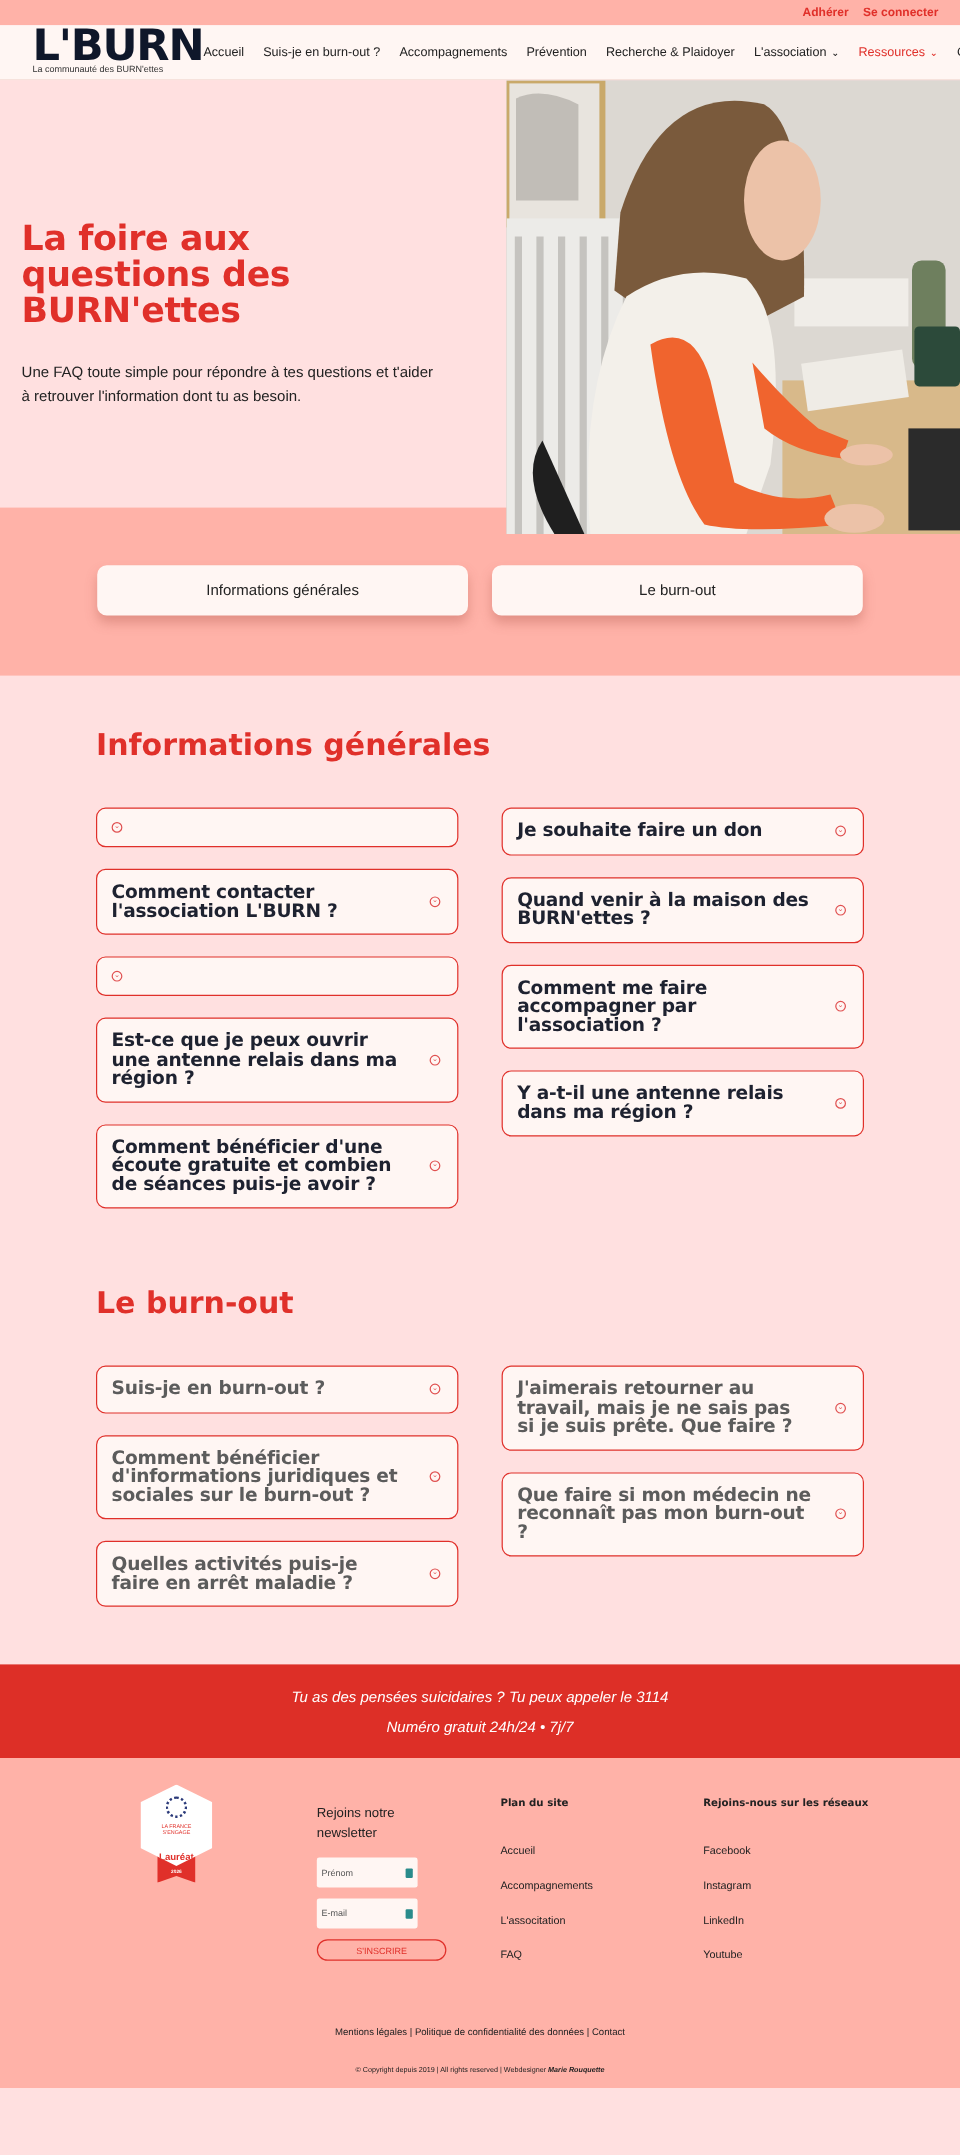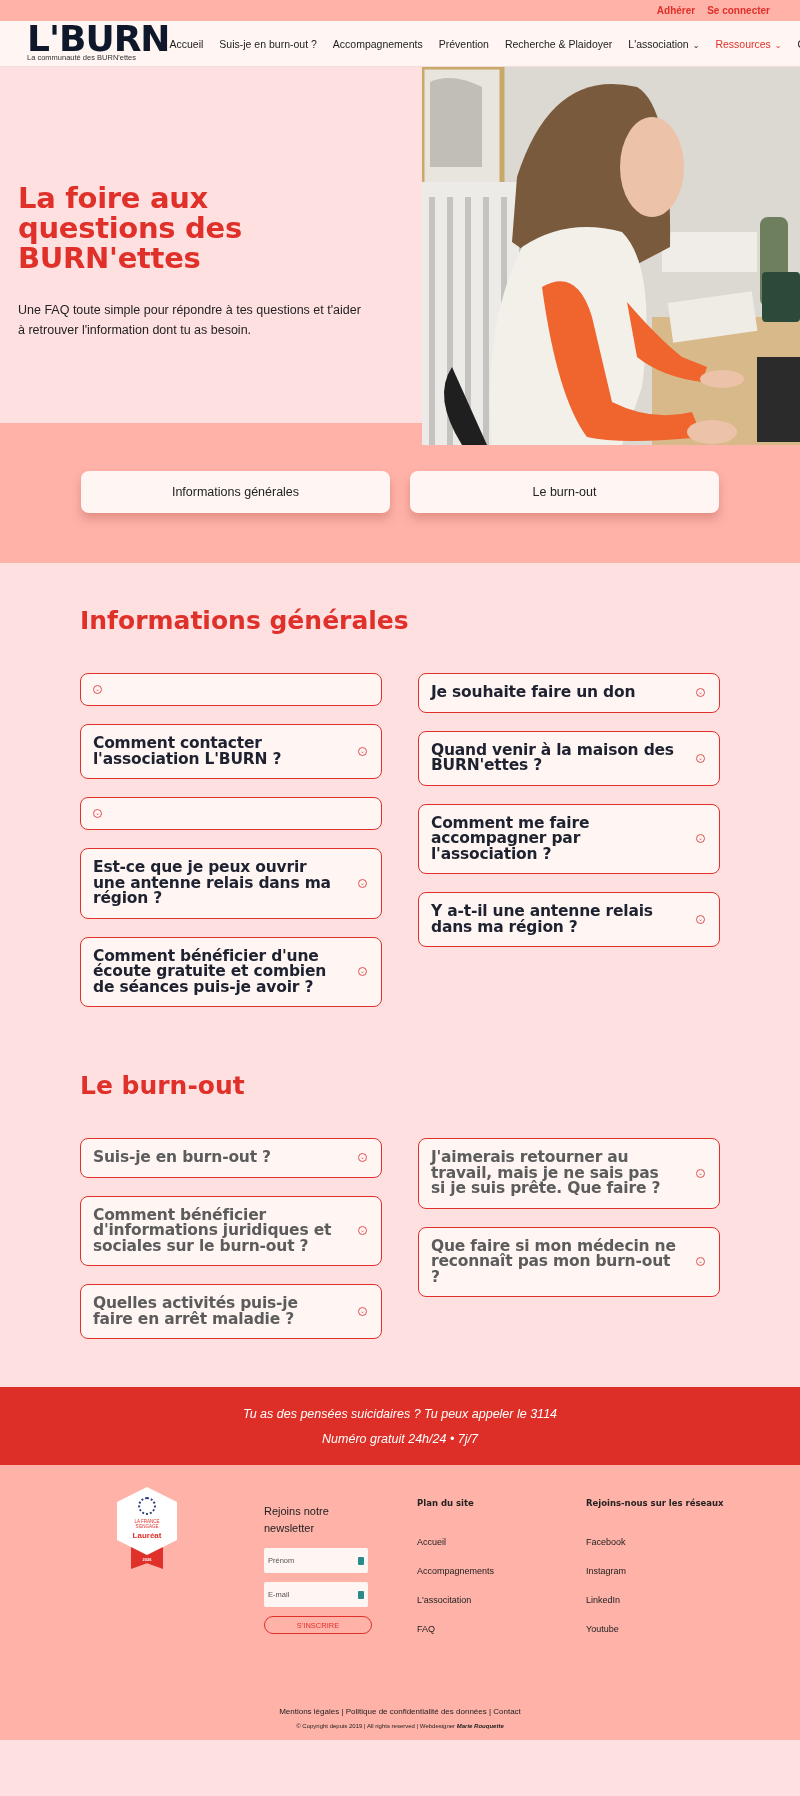--- a/index.html
+++ b/index.html
@@ -1,17 +1,17 @@
 <!DOCTYPE html>
 <html><head>
 <meta charset="utf-8">
 <style>
   * { box-sizing: border-box; margin: 0; padding: 0; }
   body { width: 800px; height: 1796px; overflow: hidden; font-family: "Liberation Sans", sans-serif; background: #ffe0e0; color: #222; }
-  .topbar { height: 21px; background: #ffb2a8; display: flex; justify-content: flex-end; align-items: center; padding-right: 30px; gap: 12px; }
+  .topbar { height: 21px; background: #ffb2a8; display: flex; justify-content: flex-end; align-items: center; padding-right: 18px; gap: 12px; }
   .topbar a { color: #e0302a; font-size: 10px; font-weight: bold; text-decoration: none; }
   .nav { height: 46px; background: #fff6f3; display: flex; align-items: center; padding: 0 27px; border-bottom: 1px solid #f4dcd6; }
   .logo { display: flex; flex-direction: column; width: 150px; }
   .logo-mark { font-family: "DejaVu Sans", sans-serif; font-weight: bold; font-size: 36px; letter-spacing: -1px; color: #0f172a; line-height: 26px; }
   .logo-sub { font-size: 7.5px; color: #333; margin-top: 1px; }
   .menu { display: flex; margin-left: auto; gap: 16px; align-items: center; }
   .menu a { font-size: 10.5px; color: #222; text-decoration: none; white-space: nowrap; }
   .menu a.active { color: #e0302a; }
   .chev { font-size: 8px; margin-left: 4px; }
 
@@ -33,33 +33,33 @@
   .faq-q.muted { color: #5c5c5c; }
   .faq-icon { width: 9px; height: 9px; border: 1px solid #e05050; border-radius: 50%; font-size: 6px; line-height: 7px; text-align: center; color: #e05050; flex-shrink: 0; margin-right: 2px; }
 
   .alert { height: 78px; background: #dd2f27; color: #fff; text-align: center; font-size: 12.5px; display: flex; flex-direction: column; justify-content: center; gap: 11px; font-style: italic; }
 
   .footer { background: #ffb2a8; height: 275px; position: relative; }
   .badge { position: absolute; left: 117px; top: 22px; width: 60px; }
   .badge-hex { width: 60px; height: 68px; background: #fff; clip-path: polygon(50% 0, 100% 22%, 100% 78%, 50% 100%, 0 78%, 0 22%); display: flex; flex-direction: column; align-items: center; padding-top: 10px; position: relative; z-index: 2; }
   .badge-emblem { width: 18px; height: 18px; border-radius: 50%; border: 2px dotted #2b3a7a; }
   .badge-t1 { font-size: 4.5px; color: #e0302a; margin-top: 4px; text-align: center; line-height: 5px; }
-  .badge-t2 { font-size: 8px; color: #e0302a; font-weight: bold; margin-top: 2px; }
+  .badge-t2 { font-size: 8px; color: #e0302a; font-weight: bold; margin-top: 14px; }
   .badge-ribbon { width: 32px; height: 26px; background: #e0302a; margin: -12px auto 0; clip-path: polygon(0 0, 100% 0, 100% 100%, 50% 78%, 0 100%); display: flex; align-items: center; justify-content: center; padding-top: 6px; font-size: 4px; color: #fff; font-weight: bold; }
   .newsletter { position: absolute; left: 264px; top: 38px; width: 104px; }
   .nl-title { font-size: 11px; line-height: 17px; color: #222; }
-  .nl-input { margin-top: 11px; width: 104px; height: 25px; background: #fff6f3; border-radius: 2px; display: flex; align-items: center; justify-content: space-between; padding: 0 4px; font-size: 7.5px; color: #555; }
+  .nl-input { margin-top: 11px; width: 84px; height: 25px; background: #fff6f3; border-radius: 2px; display: flex; align-items: center; justify-content: space-between; padding: 0 4px; font-size: 7.5px; color: #555; }
   .nl-input + .nl-input { margin-top: 9px; }
   .nl-input .ic { width: 6px; height: 8px; background: #2a8b8b; border-radius: 1px; }
   .nl-btn { margin-top: 9px; width: 108px; height: 18px; border: 1.5px solid #e0302a; border-radius: 10px; font-size: 7.5px; font-weight: normal; color: #e0302a; display: flex; align-items: center; justify-content: center; cursor: pointer; }
   .fcol { position: absolute; top: 33px; }
   .fcol h4 { font-family: "DejaVu Sans", sans-serif; font-size: 8.5px; font-weight: bold; color: #222; }
   .fcol a { display: block; font-size: 9px; color: #222; text-decoration: none; margin-top: 19px; }
   .fcol h4 + a { margin-top: 29px; }
-  .footer-links { position: absolute; top: 242px; width: 100%; text-align: center; font-size: 8px; color: #222; }
+  .footer-links { position: absolute; top: 224px; width: 100%; text-align: center; font-size: 8px; color: #222; }
   .copyright { position: absolute; top: 258px; width: 100%; text-align: center; font-size: 6px; color: #222; }
   .copyright b { font-style: italic; }
   a.link { color: #222; text-decoration: none; }
 </style>
 </head>
 <body>
 
 <div class="topbar">
   <a href="#">Adhérer</a>
   <a href="#">Se connecter</a>

